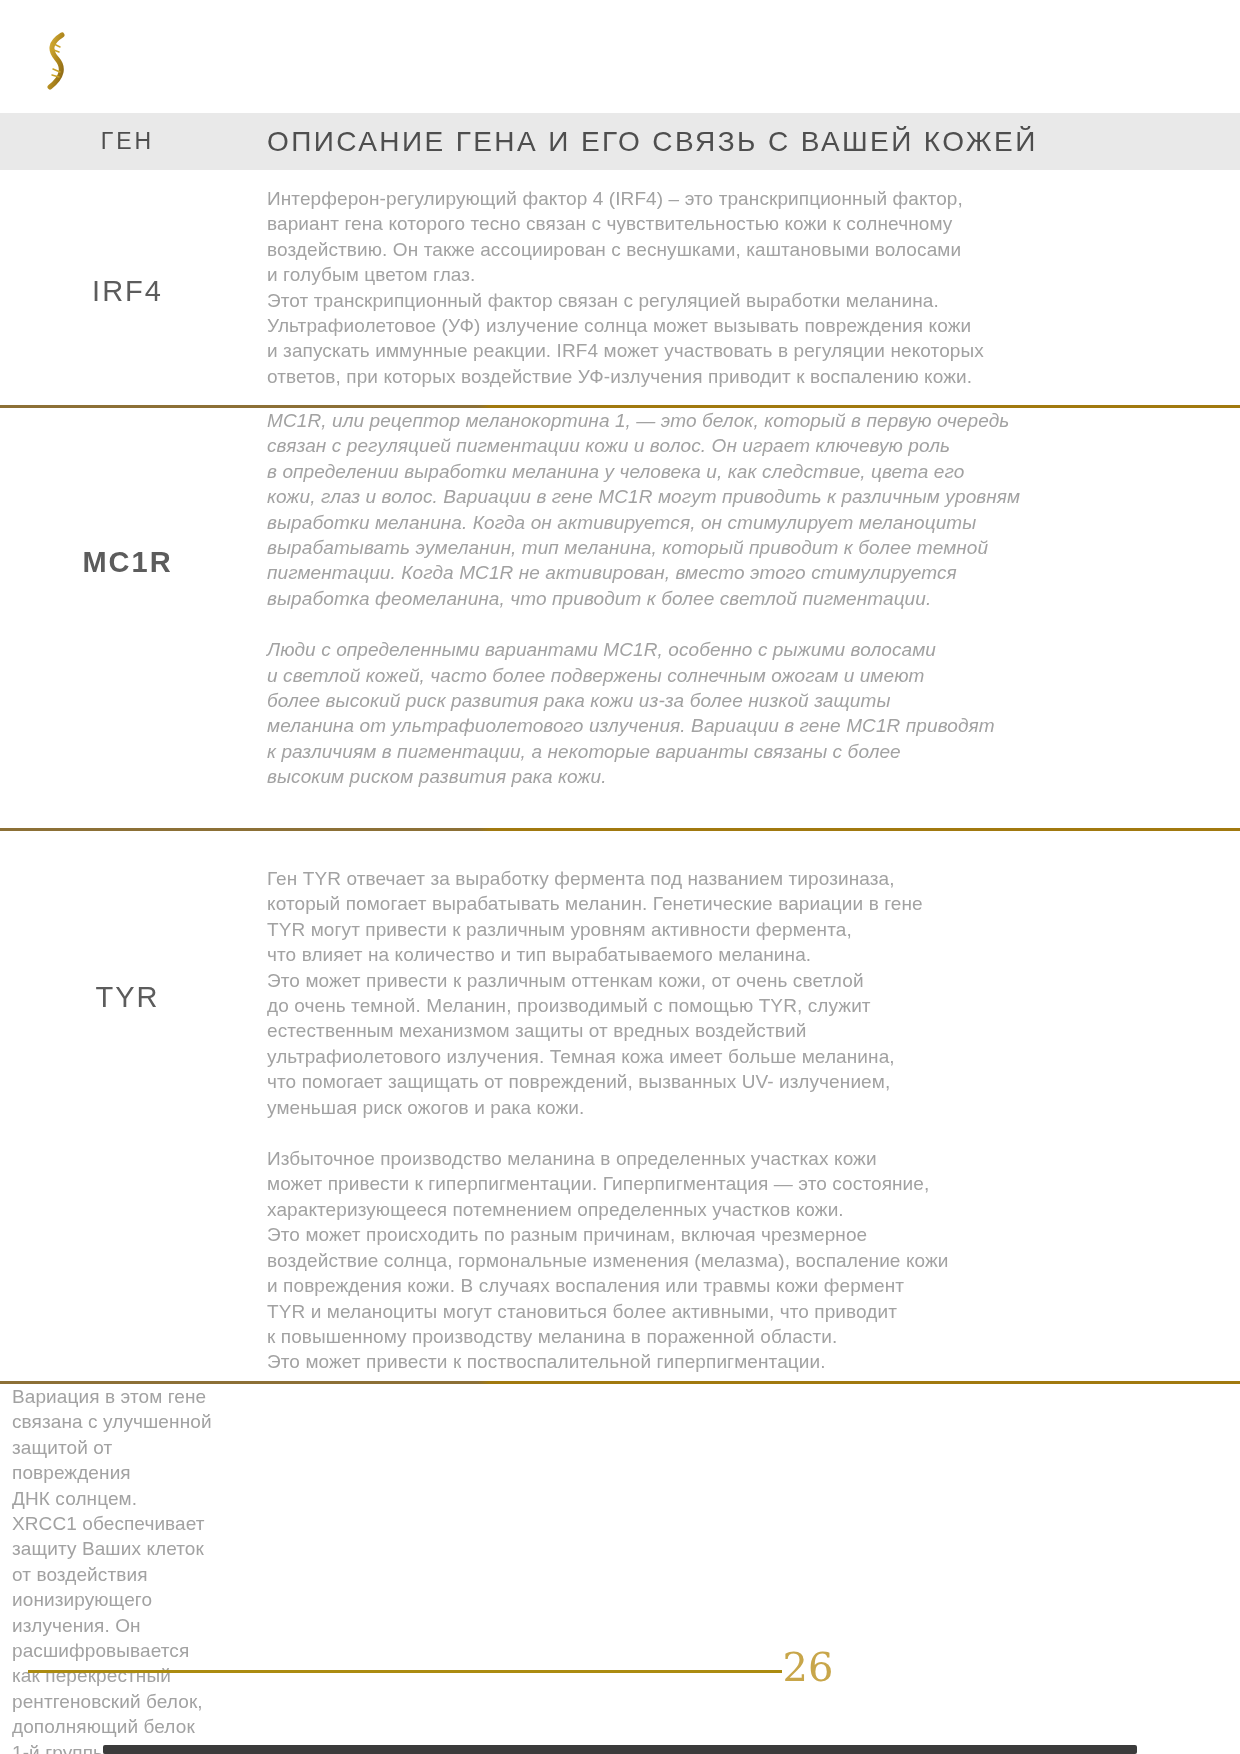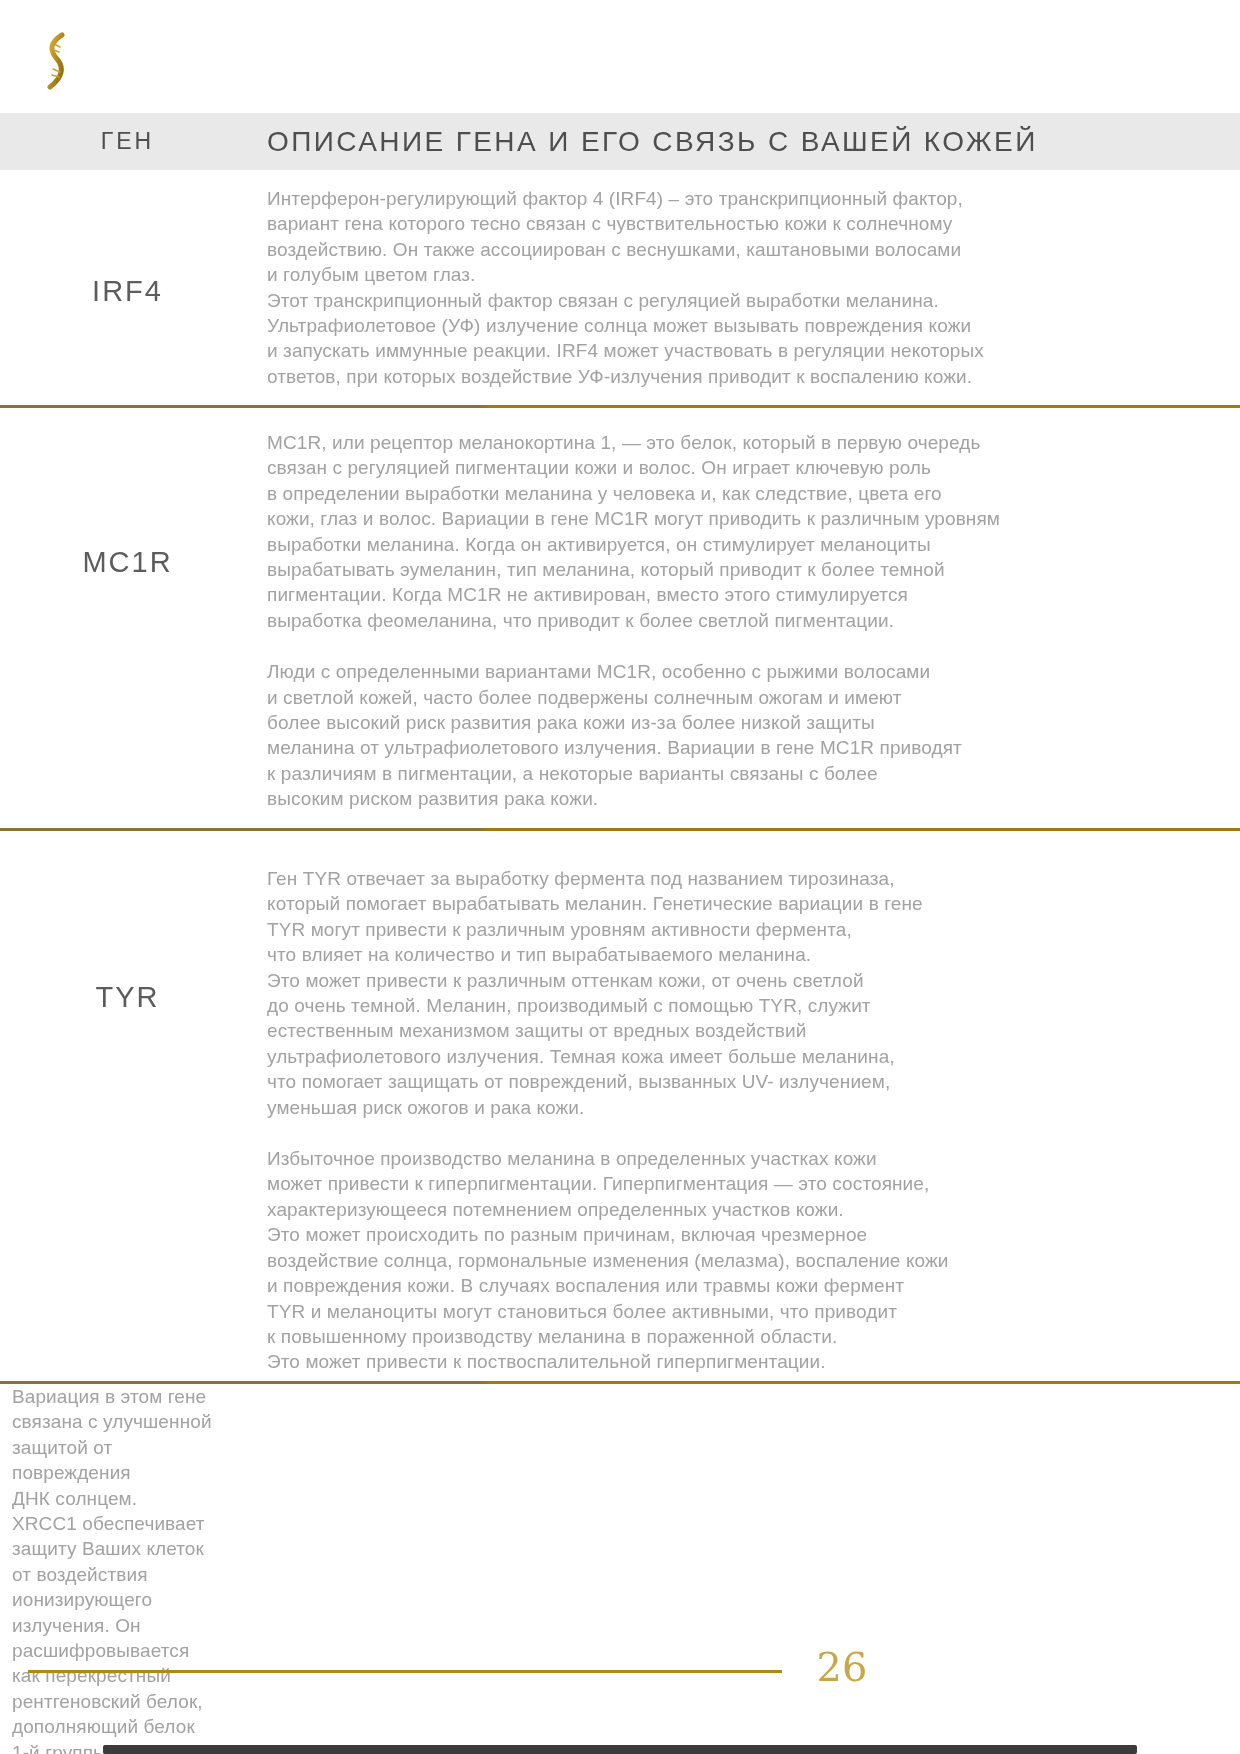--- a/index.html
+++ b/index.html
@@ -24,29 +24,29 @@
   .gene{text-align:center;font-size:29px;color:#5c5c5c;letter-spacing:2px;font-weight:300;}
   .desc{
     padding-left:12px;padding-right:40px;font-size:19px;line-height:25.4px;
     color:#a2a2a2;font-weight:300;letter-spacing:0.1px;
   }
   .desc p{margin:0 0 26px;white-space:pre-line;}
   .desc p:last-child{margin-bottom:0;}
   #row-irf4 {top:163px;height:245px;}
   #row-irf4  .desc{padding-top:23px;} #row-irf4  .gene{padding-top:112px;}
   #row-mc1r {top:408px;height:423px;}
-  #row-mc1r  .desc{padding-top:22px;} #row-mc1r  .gene{padding-top:138px;}
+  #row-mc1r  .desc{font-style:italic;} #row-mc1r  .gene{padding-top:138px;font-weight:bold;}
   #row-tyr  {top:831px;height:553px;}
   #row-tyr   .desc{padding-top:35px;} #row-tyr   .gene{padding-top:150px;}
   #row-xrcc1{top:1384px;height:256px;}
   #row-xrcc1 .desc{} #row-xrcc1 .gene{padding-top:32px;}
   
   .footer-line{position:absolute;left:28px;top:1670px;width:754px;height:3px;background:#ab8b10;}
   .page-num{
-    position:absolute;left:812px;top:1644px;width:60px;text-align:center;
+    position:absolute;left:778px;top:1644px;width:60px;text-align:center;
     font-family:"DejaVu Serif",serif;font-size:40px;color:#c8a64a;font-weight:400;
   }
   .bottom-bar{position:absolute;left:103px;top:1745px;width:1034px;height:9px;background:#3b3b3b;border-radius:2px;}
 </style>
 </head>
 <body>
 
 <div class="page">
 
   <div class="logo">

